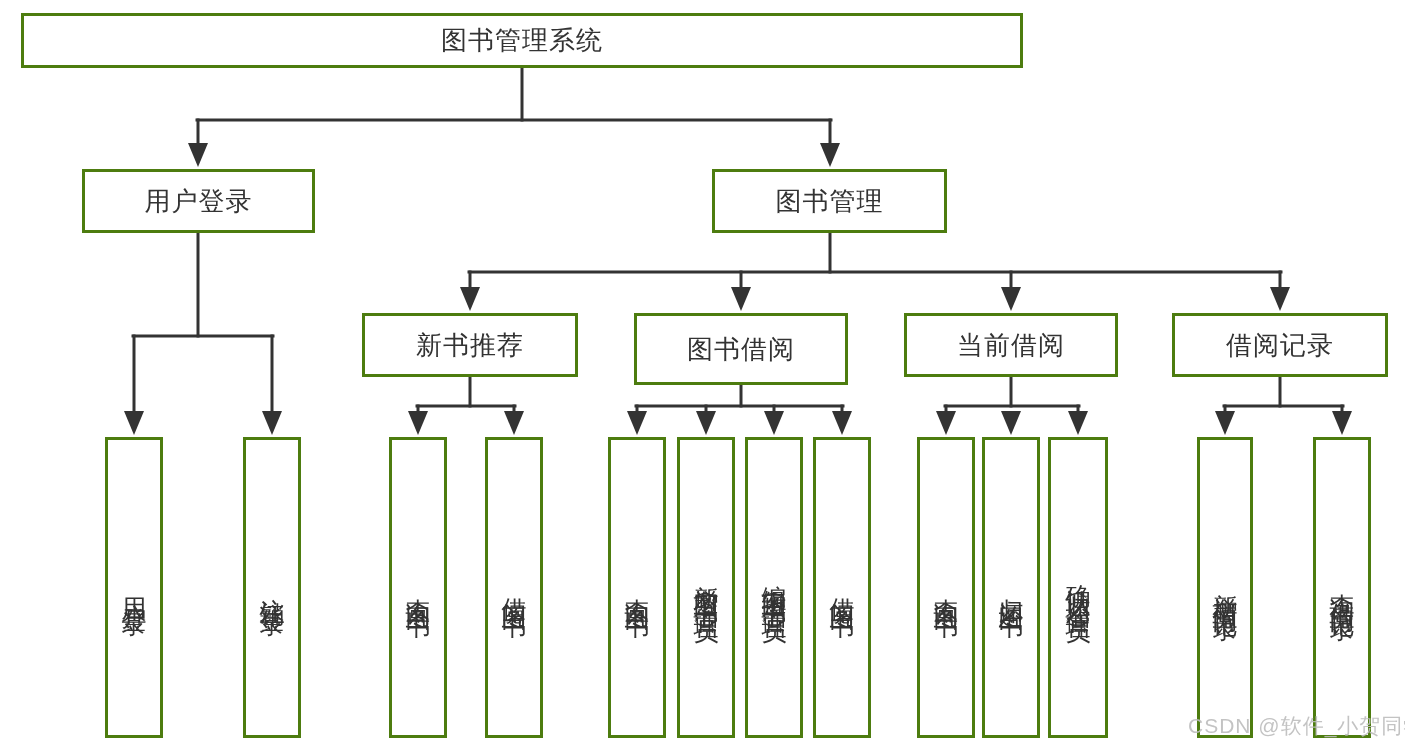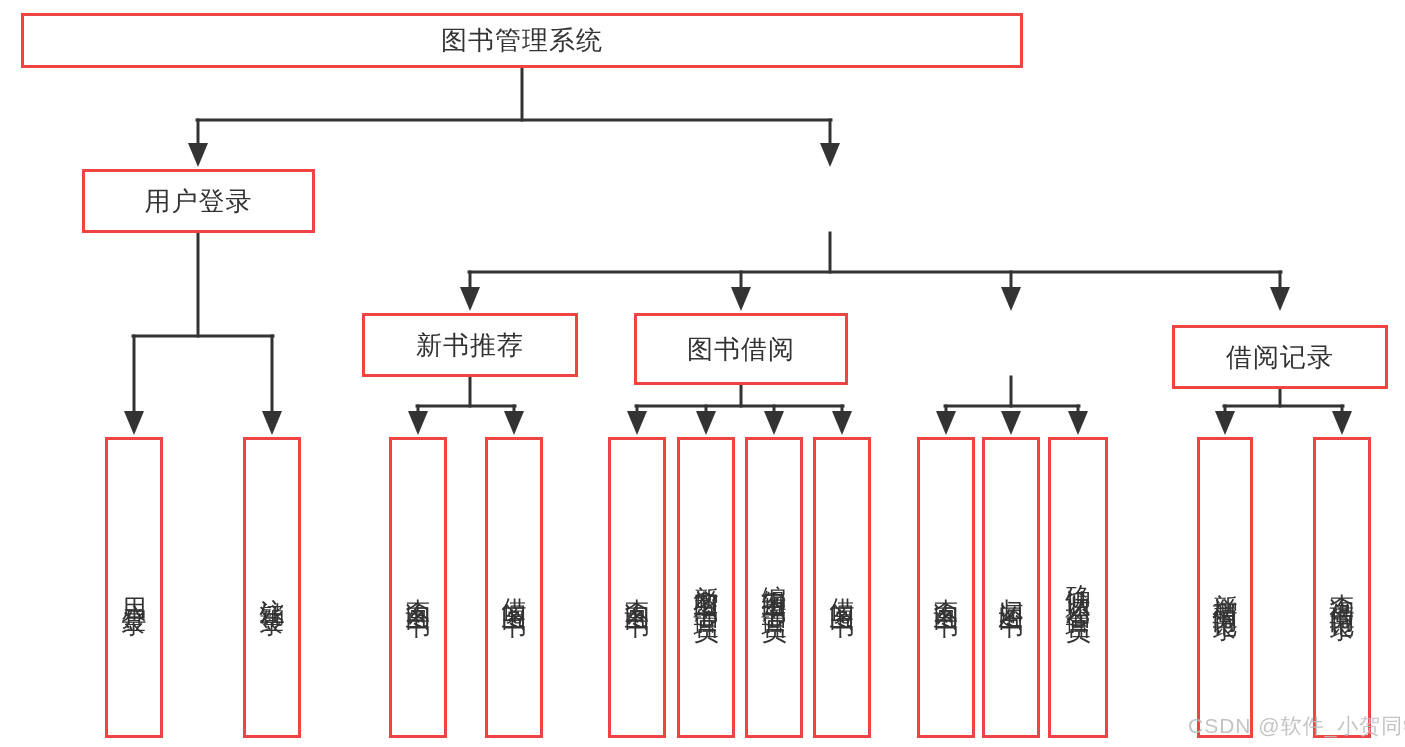--- a/index.html
+++ b/index.html
@@ -20,21 +20,21 @@
     position: absolute;
     left: 0;
     top: 0;
     width: 1405px;
     height: 747px;
   }
   .box {
     position: absolute;
     box-sizing: border-box;
     background: #ffffff;
-    border: 3px solid #ef4444;
+    border: 3px solid #4d7c0f;
     display: flex;
     align-items: center;
     justify-content: center;
     font-size: 26px;
     letter-spacing: 1px;
     color: #333333;
     white-space: nowrap;
   }
   .vbox {
     writing-mode: vertical-rl;
@@ -115,24 +115,26 @@
       <polygon points="1001,411 1021,411 1011,435"></polygon>
       <polygon points="1068,411 1088,411 1078,435"></polygon>
       <polygon points="1215,411 1235,411 1225,435"></polygon>
       <polygon points="1332,411 1352,411 1342,435"></polygon>
     </g>
   </svg>
 
   <div class="box" style="left:21px; top:13px; width:1002px; height:55px;">图书管理系统</div>
 
   <div class="box" style="left:82px; top:169px; width:233px; height:64px;">用户登录</div>
+  <div class="box" style="left:712px; top:169px; width:235px; height:64px;">图书管理</div>
 
   <div class="box" style="left:362px; top:313px; width:216px; height:64px;text-align:right;">新书推荐</div>
   <div class="box" style="left:634px; top:313px; width:214px; height:72px;">图书借阅</div>
-  <div class="box" style="left:1172px; top:325px; width:216px; height:64px;">借阅记录</div>
+  <div class="box" style="left:904px; top:313px; width:214px; height:64px;">当前借阅</div>
+  <div class="box" style="left:1172px; top:313px; width:216px; height:64px;">借阅记录</div>
 
   <div class="box vbox" style="left:105px; top:437px; width:58px; height:301px;">用户登录</div>
   <div class="box vbox" style="left:243px; top:437px; width:58px; height:301px;">注销登录</div>
 
   <div class="box vbox" style="left:389px; top:437px; width:58px; height:301px;">查询图书</div>
   <div class="box vbox" style="left:485px; top:437px; width:58px; height:301px;">借阅图书</div>
 
   <div class="box vbox" style="left:608px; top:437px; width:58px; height:301px;">查询图书</div>
   <div class="box vbox" style="left:677px; top:437px; width:58px; height:301px;">新增图书（管理员）</div>
   <div class="box vbox" style="left:745px; top:437px; width:58px; height:301px;">编辑图书（管理员）</div>

